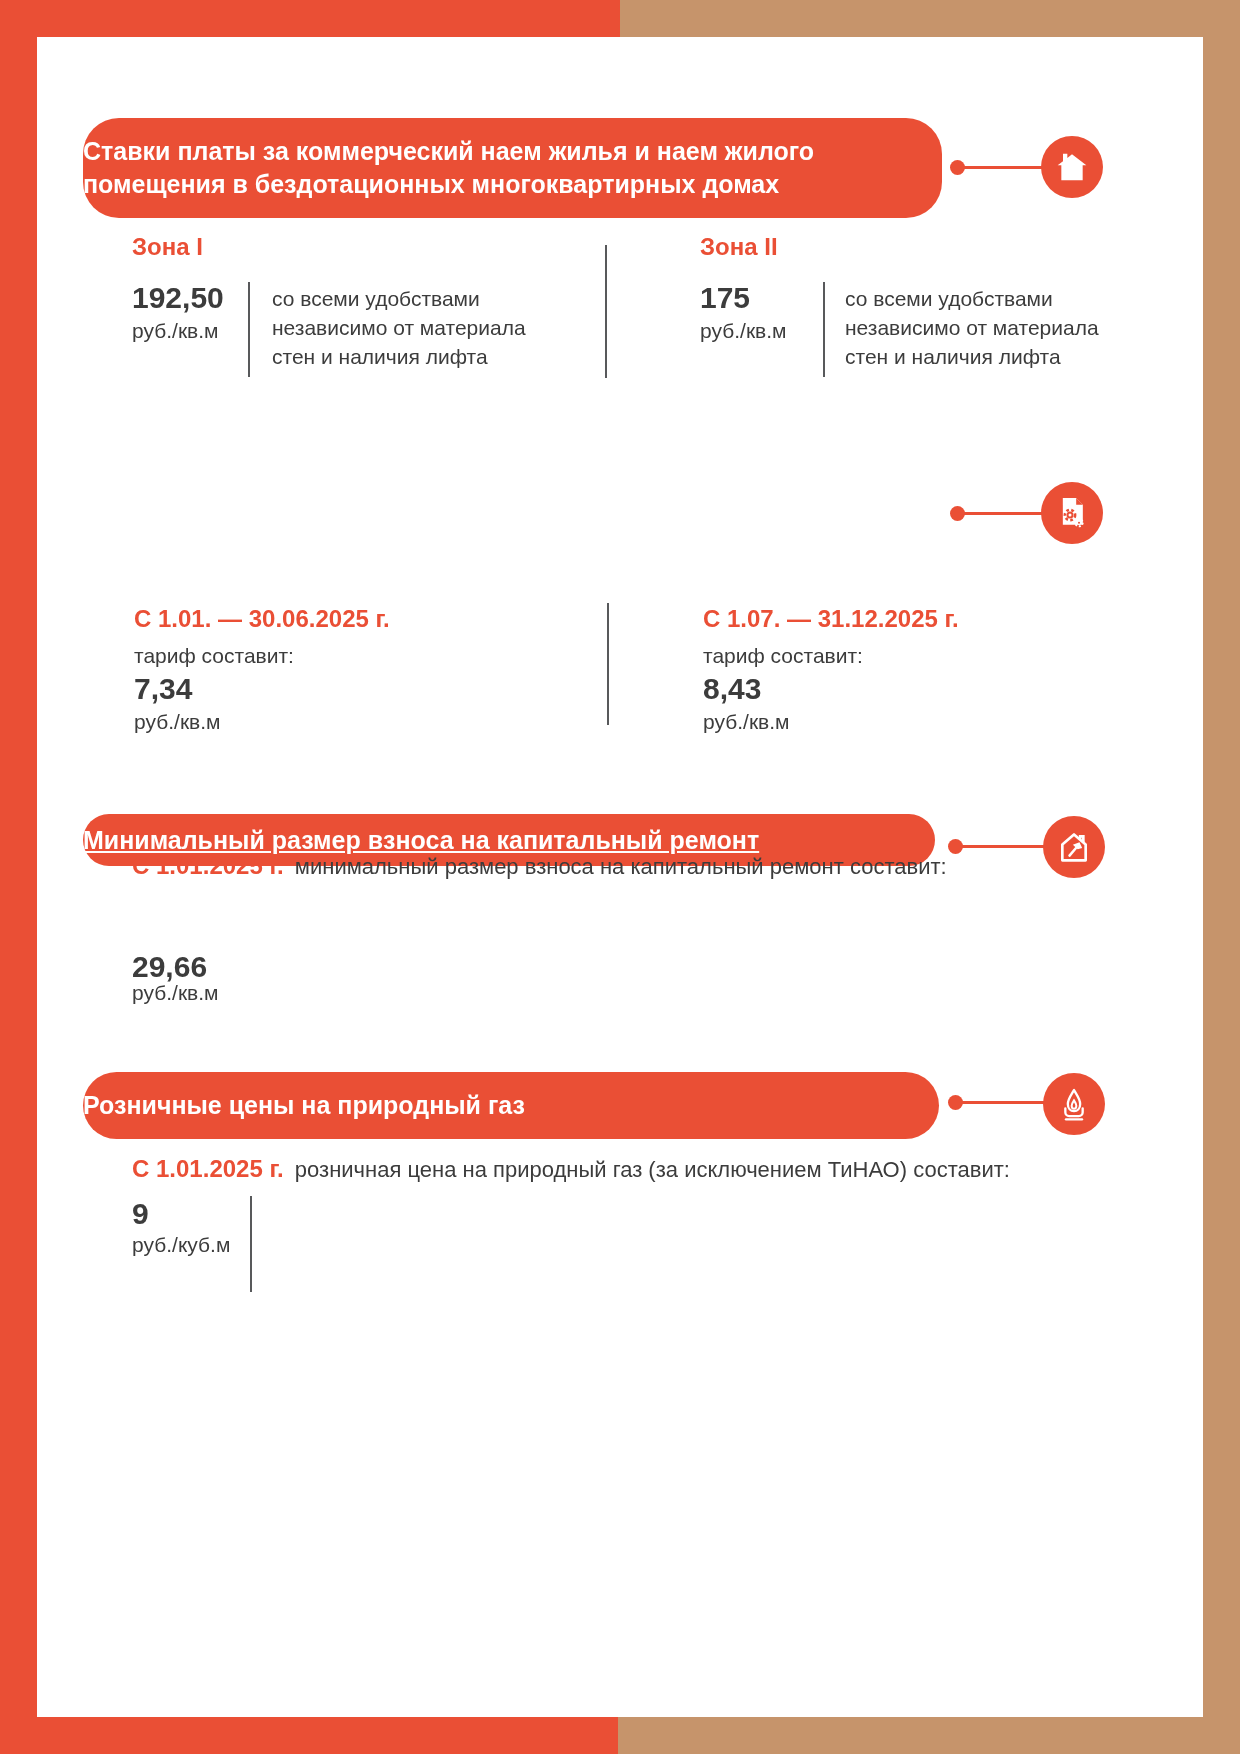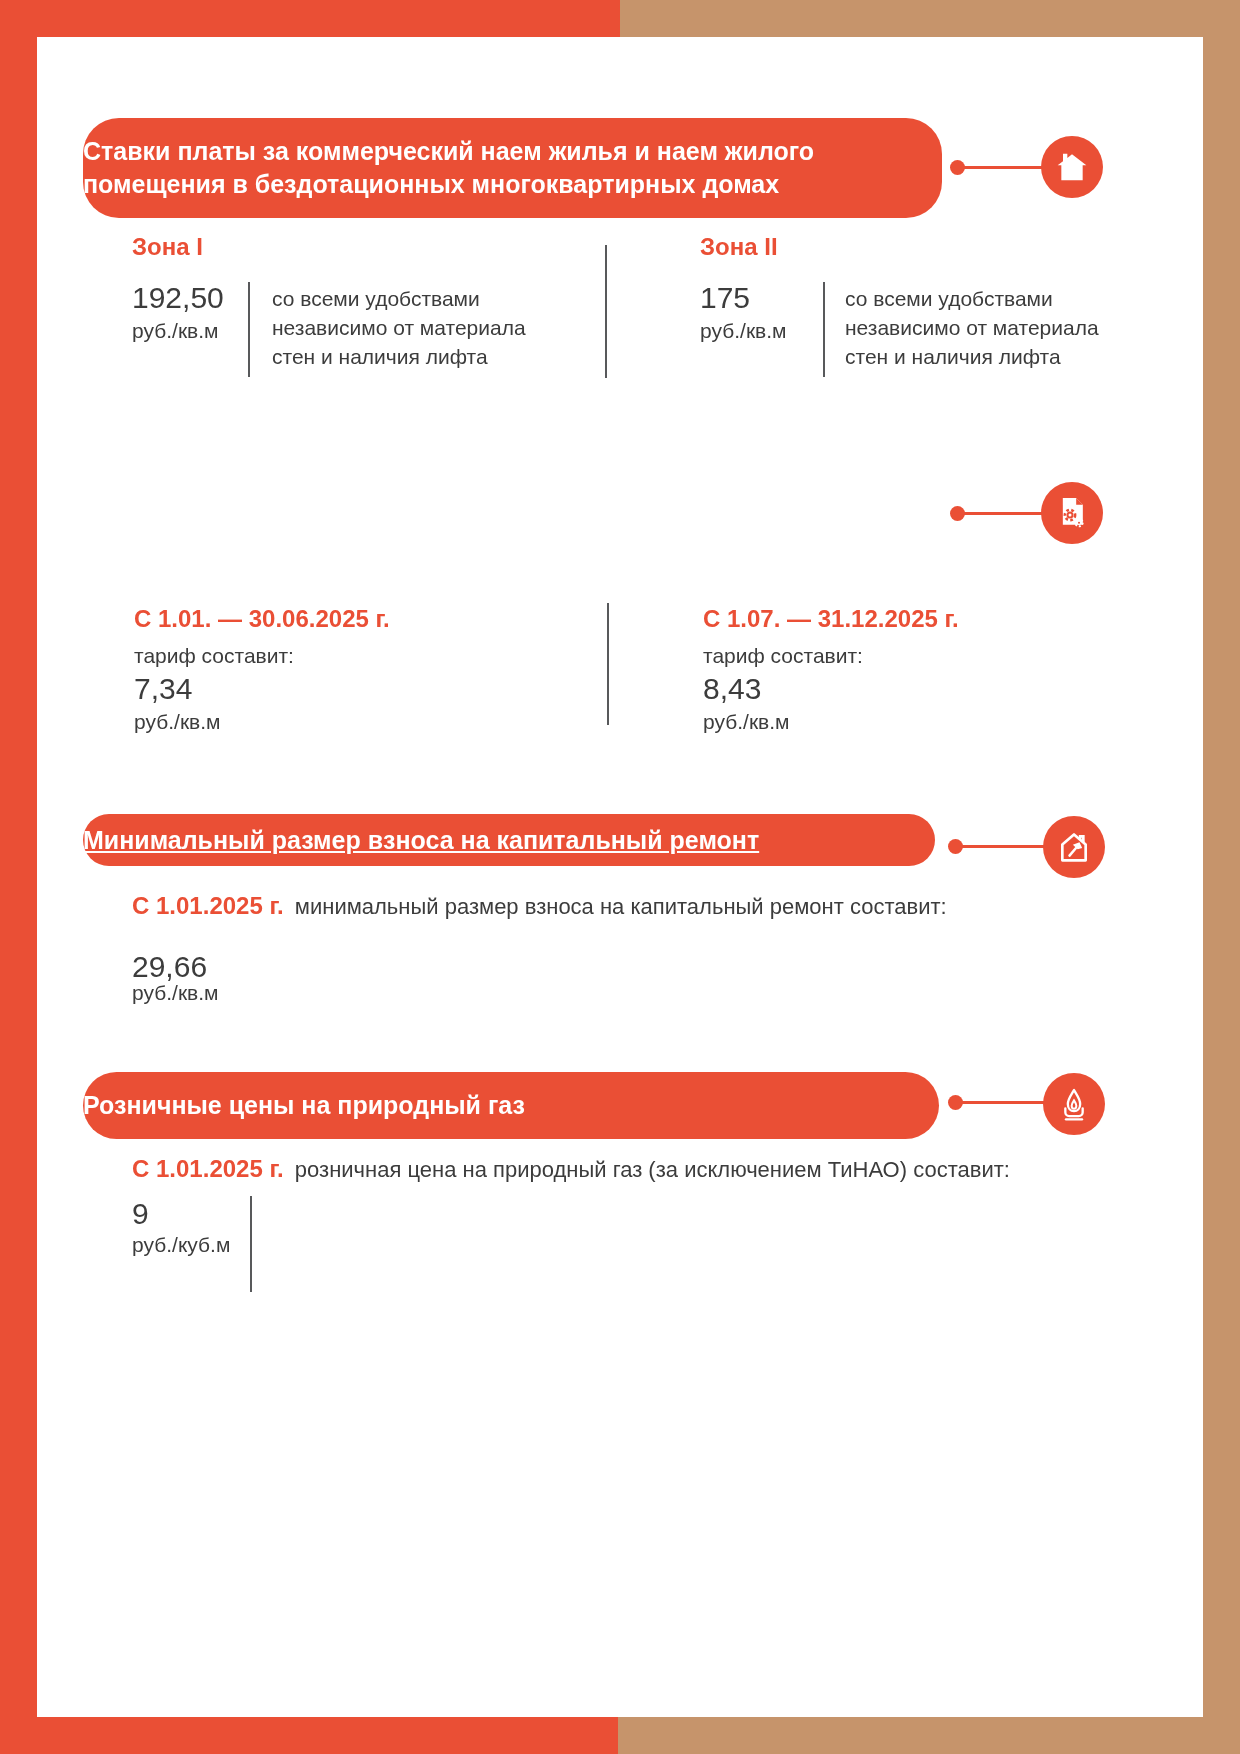--- a/index.html
+++ b/index.html
@@ -27,21 +27,21 @@
 
   .dot{position:absolute;width:15px;height:15px;border-radius:50%;background:var(--red);}
   .cline{position:absolute;height:3px;background:var(--red);}
   .icircle{
     position:absolute;width:62px;height:62px;border-radius:50%;
     background:var(--red);display:flex;align-items:center;justify-content:center;
   }
   .icircle svg{display:block;}
 
   .zone-label,.date{position:absolute;font-weight:700;font-size:24px;color:var(--red);white-space:nowrap;}
-  .num{position:absolute;font-weight:400;font-size:30px;color:var(--ink);white-space:nowrap;}
+  .num{position:absolute;font-weight:700;font-size:30px;color:var(--ink);white-space:nowrap;}
   .unit{position:absolute;font-size:21px;color:var(--ink);white-space:nowrap;}
   .small{position:absolute;font-size:21px;color:var(--ink);white-space:nowrap;}
   .desc{position:absolute;font-size:21px;line-height:29px;color:var(--ink);}
   .desc span{display:block;white-space:nowrap;}
   .vdiv{position:absolute;width:2px;background:var(--div);}
   .intro{position:absolute;font-size:22px;color:var(--ink);white-space:nowrap;}
   .intro .accent{font-weight:700;font-size:24px;color:var(--red);margin-right:5px;}
 </style>
 </head>
 <body>
@@ -123,21 +123,21 @@
   <div class="cline" style="left:955px;top:845px;width:92px;"></div>
   <div class="icircle" style="left:1043px;top:816px;">
     <svg width="40" height="40" viewBox="0 0 24 24">
       <path fill="none" stroke="#fff" stroke-width="1.6" stroke-linejoin="round" d="M5 20V10.5L12 4.5L19 10.5V20Z"></path>
       <path fill="none" stroke="#fff" stroke-width="1.6" d="M15.7 7.8V5.6h1.9v3.5"></path>
       <path fill="#fff" d="M11.3 10.6 L15.3 9.2 L16.9 12.6 L14.2 13.4Z"></path>
       <path fill="none" stroke="#fff" stroke-width="1.5" stroke-linecap="round" d="M13.2 12.6 L9.3 17.2"></path>
     </svg>
   </div>
 
-  <div class="intro" style="left:132px;top:892px;">
+  <div class="intro" style="left:132px;top:852px;">
     <span class="accent">С 1.01.2025 г.</span><span> минимальный размер взноса на капитальный ремонт составит:</span>
   </div>
   <div class="num" style="left:132px;top:942px;margin-top:8px;">29,66</div>
   <div class="unit" style="left:132px;top:981px;">руб./кв.м</div>
 
   <div class="banner" style="top:1072px;width:856px;height:67px;border-radius:34px;">
     <span>Розничные цены на природный газ</span>
   </div>
   <div class="dot" style="left:948px;top:1095px;"></div>
   <div class="cline" style="left:955px;top:1101px;width:92px;"></div>

